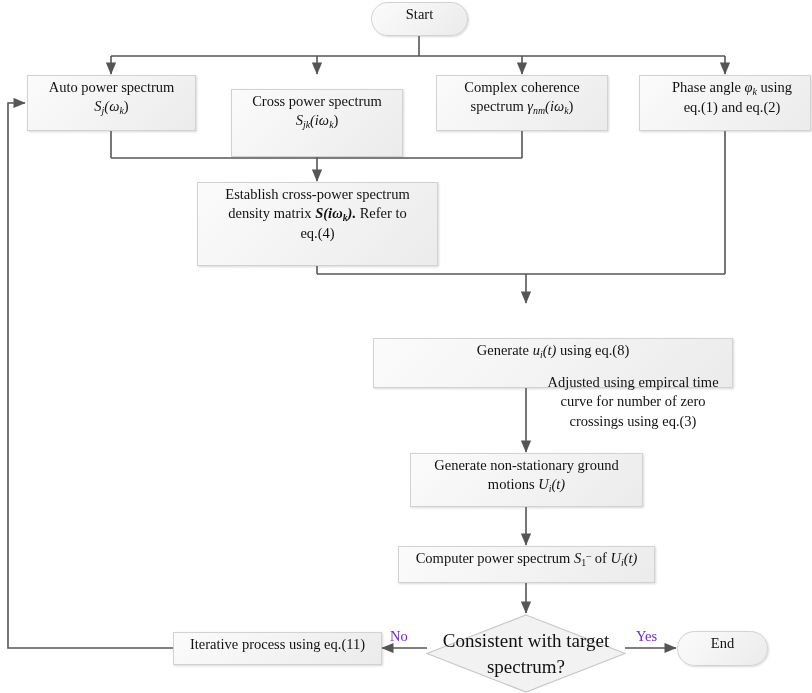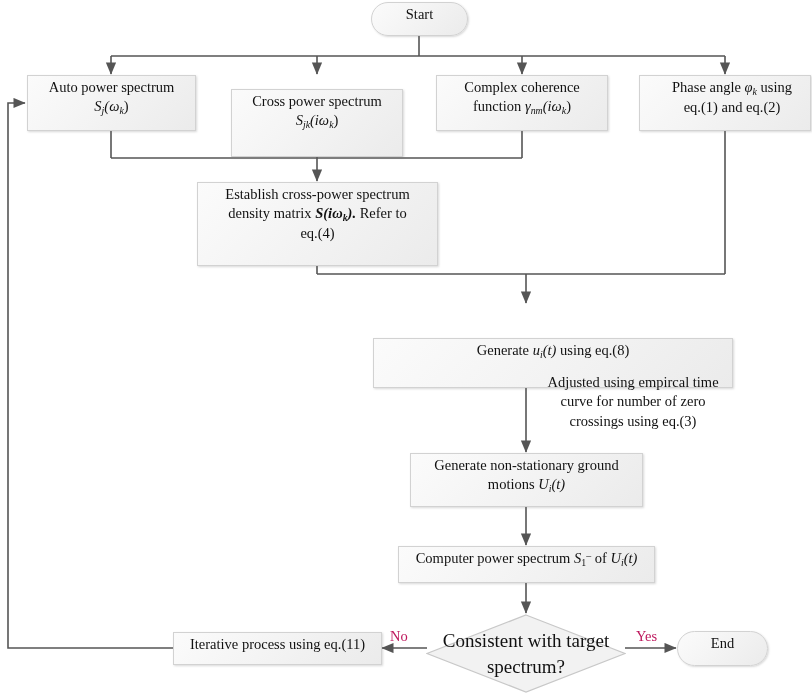--- a/index.html
+++ b/index.html
@@ -65,21 +65,21 @@
   .free-label {
     position: absolute;
     text-align: center;
     font-size: 14.5px;
     line-height: 1.33;
     color: #111;
   }
   .edge-label {
     position: absolute;
     font-size: 14.5px;
-    color: #be185d;
+    color: #6d28d9;
   }
   i.v { font-style: italic; }
   sub, sup { font-size: 0.68em; }
   sub { vertical-align: -0.28em; }
   sup { vertical-align: 0.42em; }
   b.bi { font-weight: bold; font-style: italic; }
 </style>
 </head>
 <body>
 
@@ -139,21 +139,21 @@
   <div class="node" style="left:231px; top:89px; width:172px; height:68px;">
     <span class="txt">
       <span>Cross power spectrum</span><br>
       <i class="v">S</i><sub><i class="v">jk</i></sub><i class="v">(iω</i><sub><i class="v">k</i></sub><span>)</span>
     </span>
   </div>
 
   <div class="node" style="left:436px; top:75px; width:172px; height:56px;">
     <span class="txt">
       <span>Complex coherence</span><br>
-      <span>function </span><i class="v">γ</i><sub><i class="v">nm</i></sub><i class="v">(iω</i><sub><i class="v">k</i></sub><span>)</span>
+      <span>spectrum </span><i class="v">γ</i><sub><i class="v">nm</i></sub><i class="v">(iω</i><sub><i class="v">k</i></sub><span>)</span>
     </span>
   </div>
 
   <div class="node" style="left:639px; top:75px; width:172px; height:56px;padding-left:20px;">
     <span class="txt">
       <span>Phase angle </span><i class="v">φ</i><sub><i class="v">k</i></sub><span> using</span><br>
       <span>eq.(1) and eq.(2)</span>
     </span>
   </div>
 

